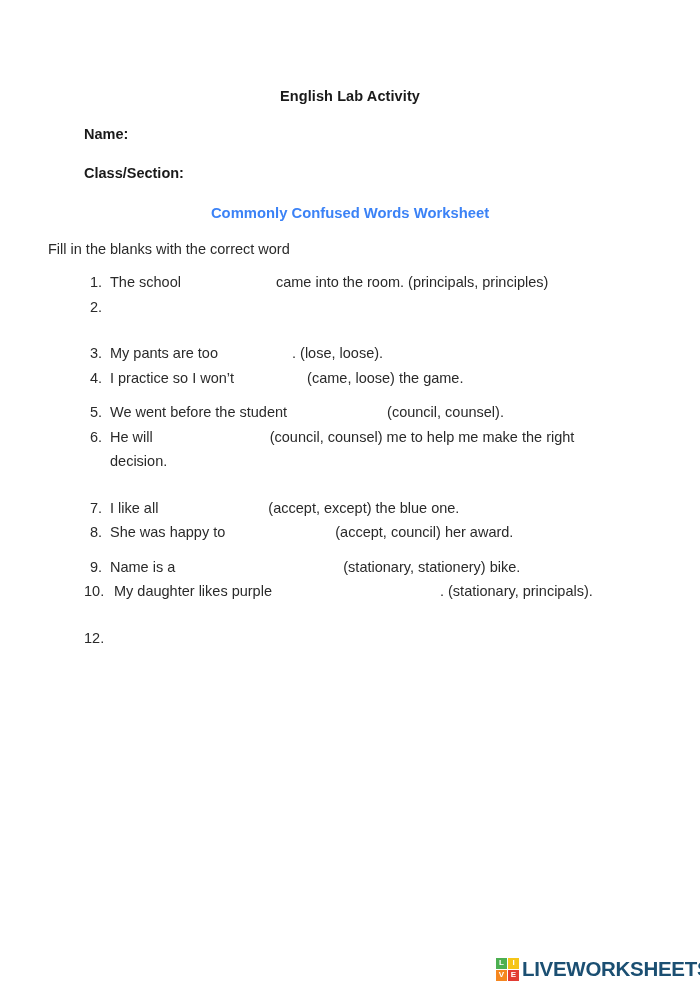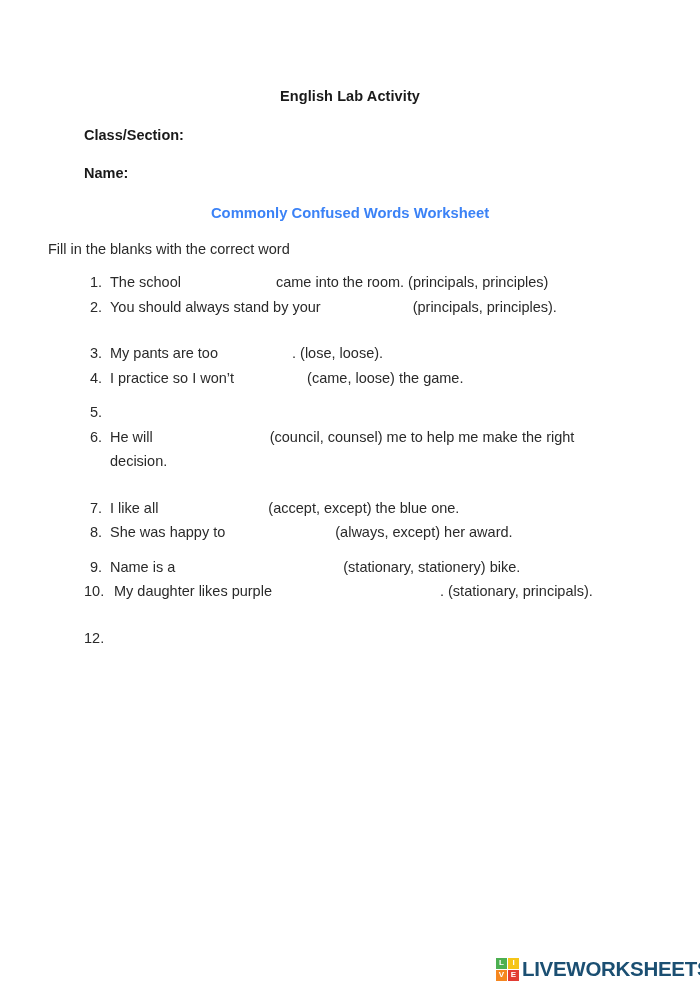--- a/index.html
+++ b/index.html
@@ -144,62 +144,62 @@
   }
 </style>
 </head>
 <body>
 
 <div class="page">
   <div class="content">
 
     <div class="doc-title">English Lab Activity</div>
 
+    <div class="field-row field-name">Name:</div>
+
     <div class="field-row field-class">Class/Section:</div>
-
-    <div class="field-row field-name">Name:</div>
 
     <div class="section-title">Commonly Confused Words Worksheet</div>
 
     <div class="instruction">Fill in the blanks with the correct word</div>
 
     <div class="qlist" id="qlist">
         <div class="qitem">
           <span class="qnum">1.</span>
           <span class="qbody"><span>The school</span><span class="blank" style="width: 95px;">&nbsp;</span><span>came into the room. (principals, principles)</span></span>
         </div>
         <div class="qitem">
           <span class="qnum">2.</span>
-          <span class="qbody"><span>You should always stand by your</span><span class="blank" style="width: 92px;">&nbsp;</span><span>(principals, principles).</span></span>
         </div>
         <div class="spacer-md"></div>
         <div class="qitem">
           <span class="qnum">3.</span>
           <span class="qbody"><span>My pants are too</span><span class="blank" style="width: 74px;">&nbsp;</span><span>. (lose, loose).</span></span>
         </div>
         <div class="qitem">
           <span class="qnum">4.</span>
           <span class="qbody"><span>I practice so I won’t</span><span class="blank" style="width: 73px;">&nbsp;</span><span>(came, loose) the game.</span></span>
         </div>
         <div class="spacer-sm"></div>
         <div class="qitem">
           <span class="qnum">5.</span>
+          <span class="qbody"><span>We went before the student</span><span class="blank" style="width: 100px;">&nbsp;</span><span>(council, counsel).</span></span>
         </div>
         <div class="qitem">
           <span class="qnum">6.</span>
           <span class="qbody"><span>He will</span><span class="blank" style="width: 117px;">&nbsp;</span><span>(council, counsel) me to help me make the right decision.</span></span>
         </div>
         <div class="spacer-md"></div>
         <div class="qitem">
           <span class="qnum">7.</span>
           <span class="qbody"><span>I like all</span><span class="blank" style="width: 110px;">&nbsp;</span><span>(accept, except) the blue one.</span></span>
         </div>
         <div class="qitem">
           <span class="qnum">8.</span>
-          <span class="qbody"><span>She was happy to</span><span class="blank" style="width: 110px;">&nbsp;</span><span>(always, except) her award.</span></span>
+          <span class="qbody"><span>She was happy to</span><span class="blank" style="width: 110px;">&nbsp;</span><span>(accept, council) her award.</span></span>
         </div>
         <div class="spacer-sm"></div>
         <div class="qitem">
           <span class="qnum">9.</span>
           <span class="qbody"><span>Name is a</span><span class="blank" style="width: 168px;">&nbsp;</span><span>(stationary, stationery) bike.</span></span>
         </div>
         <div class="qitem">
           <span class="qnum wide">10.</span>
           <span class="qbody"><span>My daughter likes purple</span><span class="blank" style="width: 168px;">&nbsp;</span><span>. (stationary, principals).</span></span>
         </div>

